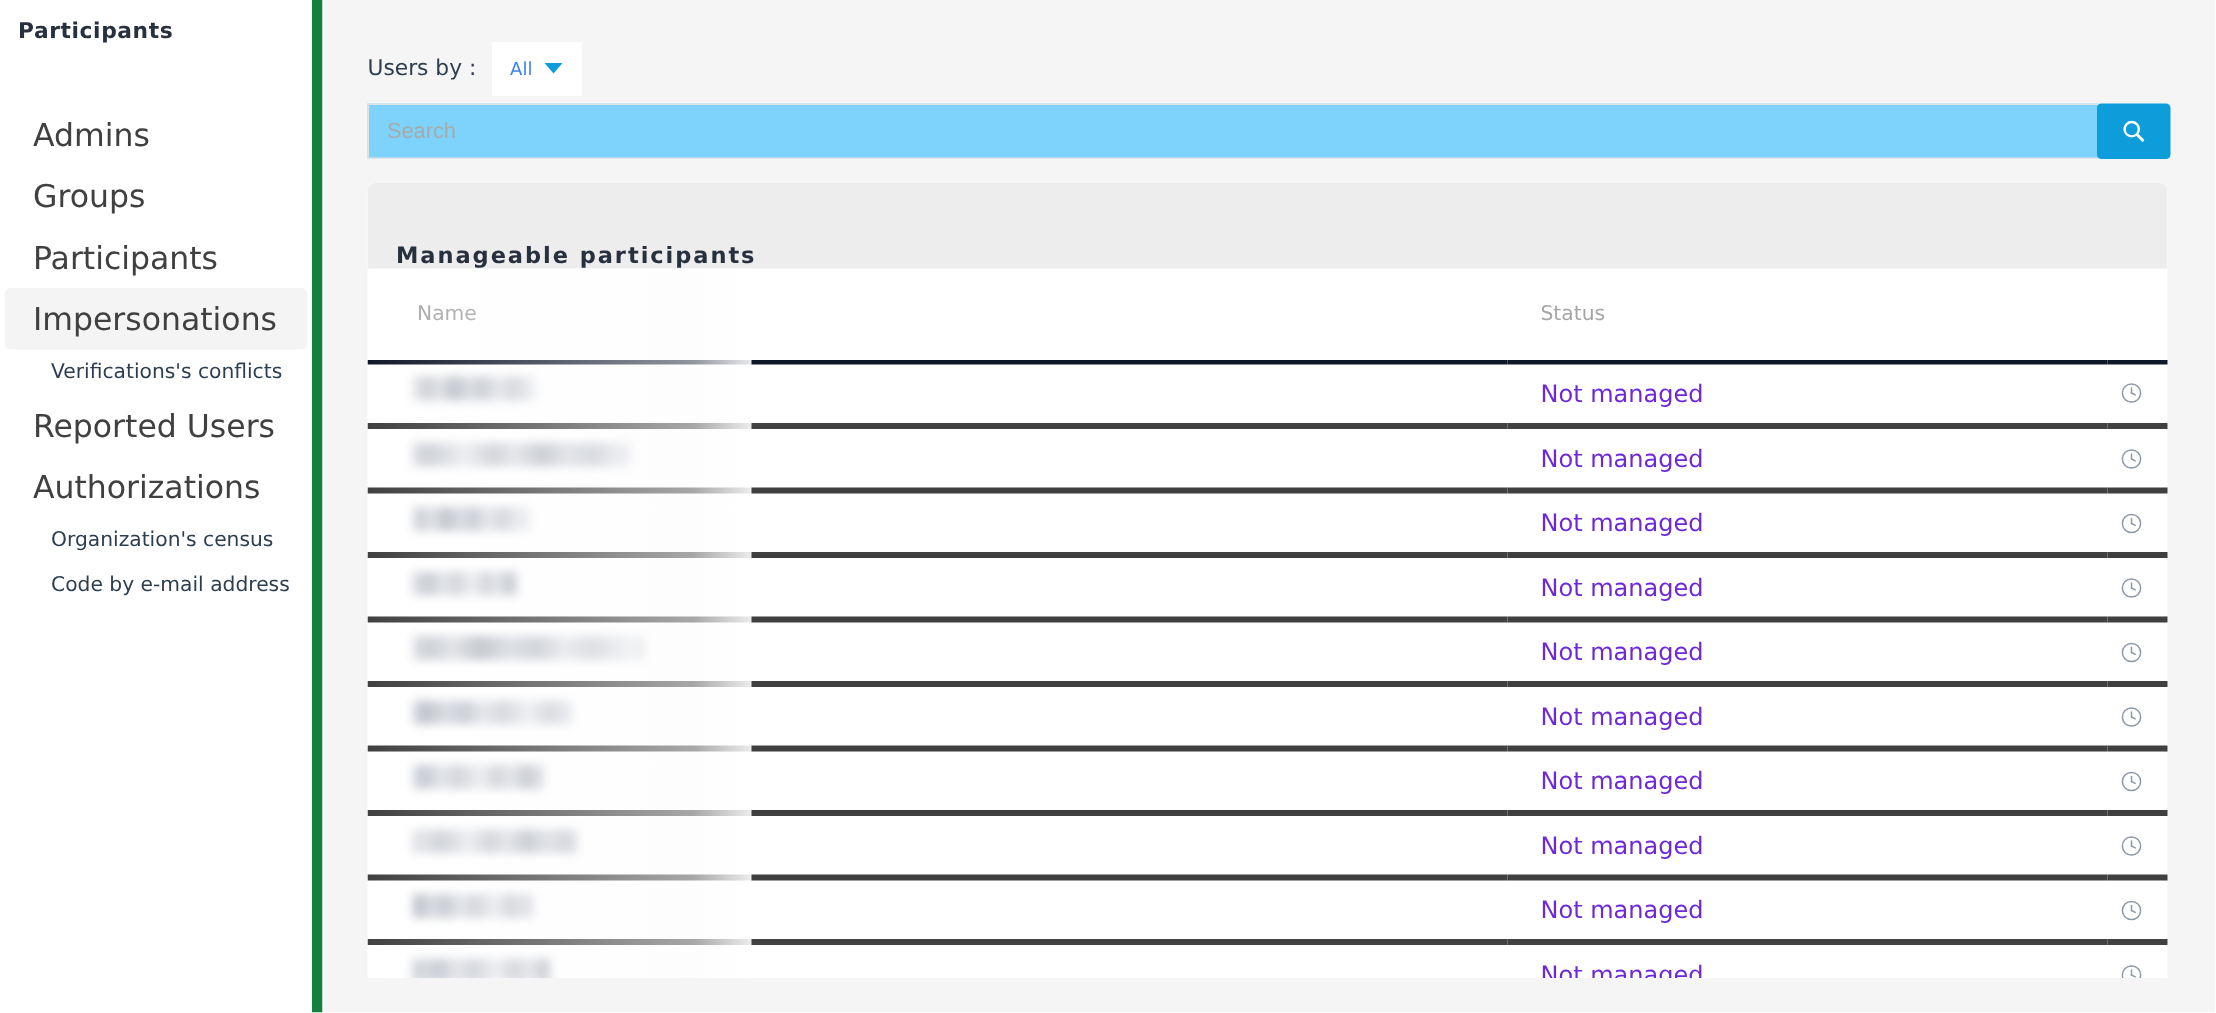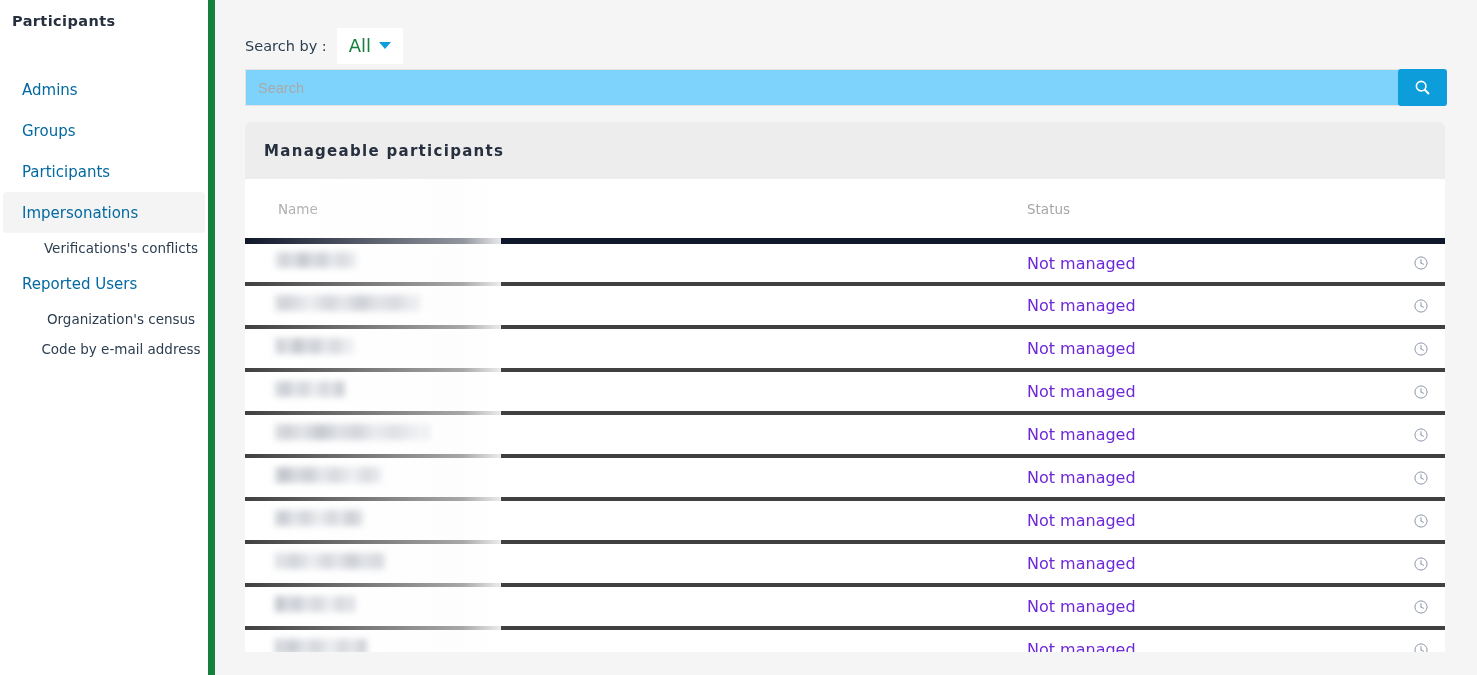--- a/index.html
+++ b/index.html
@@ -24,35 +24,34 @@
     font-weight: 700;
     color: #26303e;
     letter-spacing: 0.4px;
     padding: 13px 0 0 12px;
   }
   .nav { margin-top: 40px; }
   .nav-item {
     height: 41px;
     display: flex; align-items: center;
     padding-left: 19px;
-    font-size: 15px;
-    color: #0369a1;
+    font-size: 21px;
+    color: #404040;
     cursor: pointer;
     margin: 0 3px 0 3px;
     border-radius: 4px;
   }
   .nav-item.active { background: #f4f4f4; }
   .nav-sub {
     height: 30px;
     display: flex; align-items: center;
     padding-left: 34px;
     font-size: 13.5px;
     color: #2c3e50;
     cursor: pointer;
-    justify-content: center;
   }
 
   
   .main {
     flex: 1;
     height: 675px;
     background: #f5f5f5;
     padding: 0;
     position: relative;
     overflow: hidden;
@@ -75,22 +74,22 @@
     min-width: 60px;
     display: flex;
     align-items: center;
     justify-content: center;
     gap: 8px;
     padding: 0 12px;
     cursor: pointer;
     border: none;
   }
   .filter-select-value {
-    color: #15803d;
-    font-size: 18px;
+    color: #3b82f6;
+    font-size: 12px;
   }
   .caret {
     width: 0; height: 0;
     border-left: 6px solid transparent;
     border-right: 6px solid transparent;
     border-top: 7px solid #0d9ddb;
   }
 
   .search-row {
     display: flex;
@@ -128,21 +127,21 @@
     margin: 16px 32px 0 30px;
     background: #ffffff;
     border-radius: 5px 5px 0 0;
     overflow: hidden;
     height: 530px;
   }
   .card-header {
     background: #ededed;
     height: 57px;
     display: flex;
-    align-items: center;
+    align-items: flex-end;
     padding-left: 19px;
     border-radius: 5px 5px 0 0;
   }
   .card-title {
     font-size: 15px;
     font-weight: 700;
     color: #26303e;
     letter-spacing: 1.3px;
   }
 
@@ -151,21 +150,21 @@
     border-collapse: collapse;
     table-layout: fixed;
   }
   table.ptable th {
     font-size: 13.5px;
     font-weight: 400;
     color: #a6a6a6;
     text-align: left;
     height: 62px;
     vertical-align: middle;
-    border-bottom: 6px solid #0f172a;
+    border-bottom: 3px solid #0f172a;
   }
   th.col-name { width: 760px; padding-left: 33px; }
   th.col-status { width: 400px; padding-left: 22px; }
   th.col-action { width: 72px; }
 
   table.ptable td {
     height: 43px;
     vertical-align: middle;
     border-bottom: 4px solid #404040;
     font-size: 16px;
@@ -220,33 +219,36 @@
         </div>
         <div class="nav-item active">
           <span>Impersonations</span>
         </div>
         <div class="nav-sub">
           <span>Verifications's conflicts</span>
         </div>
         <div class="nav-item">
           <span>Reported Users</span>
         </div>
+        <div class="nav-item">
+          <span>Authorizations</span>
+        </div>
         <div class="nav-sub">
           <span>Organization's census</span>
         </div>
         <div class="nav-sub">
           <span>Code by e-mail address</span>
         </div>
       </div>
   </nav>
 
   <main class="main">
 
     <div class="filter-row">
-      <span class="filter-label">Search by :</span>
+      <span class="filter-label">Users by :</span>
       <div class="filter-select">
         <span class="filter-select-value">All</span>
         <span class="caret"></span>
       </div>
     </div>
 
     <div class="search-row">
       <input class="search-input" type="text" placeholder="Search" style="">
       <button class="search-btn">
         <svg width="17" height="17" viewBox="0 0 20 20">

